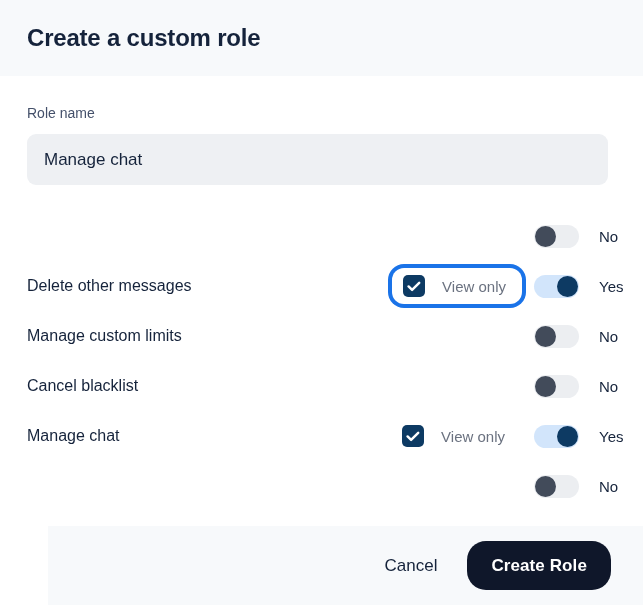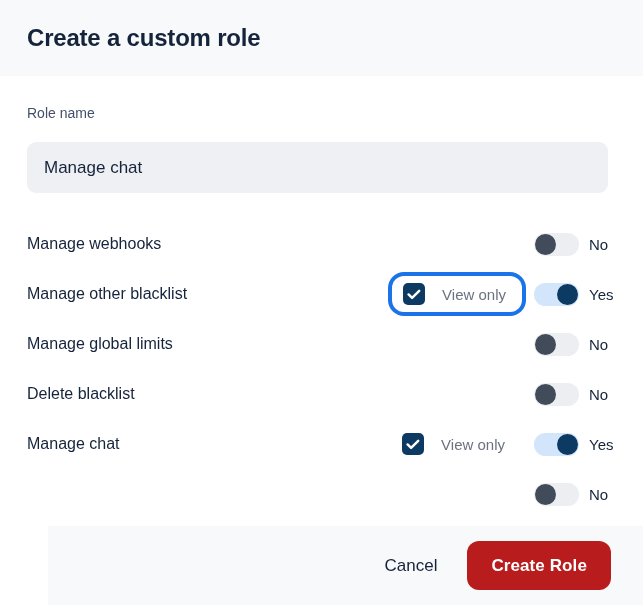--- a/index.html
+++ b/index.html
@@ -53,21 +53,21 @@
   }
 
   .field-group {
     margin-bottom: 26px;
   }
 
   .field-label {
     display: block;
     font-size: 14px;
     color: #44506a;
-    margin-bottom: 20px;
+    margin-bottom: 12px;
     line-height: 1.3;
   }
 
   .text-input {
     display: block;
     width: 581px;
     height: 51px;
     background: #eef0f3;
     border: none;
     border-radius: 9px;
@@ -139,21 +139,21 @@
     font-size: 15px;
     color: #6b7280;
     white-space: nowrap;
     margin-left: 8px;
   }
 
   
   .toggle-wrap {
     display: flex;
     align-items: center;
-    gap: 10px;
+    gap: 20px;
     width: 82px;
     justify-content: flex-start;
   }
 
   .toggle {
     width: 45px;
     height: 23px;
     border-radius: 12px;
     position: relative;
     flex: 0 0 auto;
@@ -205,30 +205,30 @@
     border: none;
     font-family: "Liberation Sans", sans-serif;
     font-size: 17px;
     color: #15233b;
     cursor: pointer;
     padding: 12px 18px;
     border-radius: 8px;
   }
 
   .btn-primary {
-    background: #b91c1c;
+    background: #0f172a;
     border: none;
     font-family: "Liberation Sans", sans-serif;
     font-size: 17px;
     font-weight: 700;
     color: #ffffff;
     cursor: pointer;
     padding: 0 24px;
     height: 49px;
-    border-radius: 12px;
+    border-radius: 19px;
     letter-spacing: 0.1px;
   }
 </style>
 </head>
 <body>
 
 <div class="dialog">
 
   <div class="dialog-header">
     <h1 class="dialog-title">Create a custom role</h1>
@@ -236,62 +236,61 @@
 
   <div class="dialog-body">
 
     <div class="field-group">
       <label class="field-label">Role name</label>
       <input class="text-input" type="text" value="Manage chat" style="">
     </div>
 
     <div class="perm-list">
         <div class="perm-row">
-          <div class="perm-name">Manage webhooks</div>
           <div class="perm-controls">
             <div class="toggle-wrap">
               <span class="toggle">
                 <span class="knob"></span>
               </span>
               <span class="toggle-label">No</span>
             </div>
           </div>
         </div>
         <div class="perm-row">
-          <div class="perm-name">Manage other blacklist</div>
+          <div class="perm-name">Delete other messages</div>
           <div class="perm-controls">
             <div class="viewonly focused">
               <span class="checkbox">
                 <svg width="14" height="11" viewBox="0 0 14 11" fill="none" aria-hidden="true">
                   <path d="M1.6 5.4L5.1 8.9L12.2 1.8" stroke="#ffffff" stroke-width="2.4" stroke-linecap="round" stroke-linejoin="round"></path>
                 </svg>
               </span>
               <span class="viewonly-label">View only</span>
             </div>
             <div class="toggle-wrap">
               <span class="toggle on">
                 <span class="knob"></span>
               </span>
               <span class="toggle-label">Yes</span>
             </div>
           </div>
         </div>
         <div class="perm-row">
-          <div class="perm-name">Manage global limits</div>
+          <div class="perm-name">Manage custom limits</div>
           <div class="perm-controls">
             <div class="toggle-wrap">
               <span class="toggle">
                 <span class="knob"></span>
               </span>
               <span class="toggle-label">No</span>
             </div>
           </div>
         </div>
         <div class="perm-row">
-          <div class="perm-name">Delete blacklist</div>
+          <div class="perm-name">Cancel blacklist</div>
           <div class="perm-controls">
             <div class="toggle-wrap">
               <span class="toggle">
                 <span class="knob"></span>
               </span>
               <span class="toggle-label">No</span>
             </div>
           </div>
         </div>
         <div class="perm-row">

